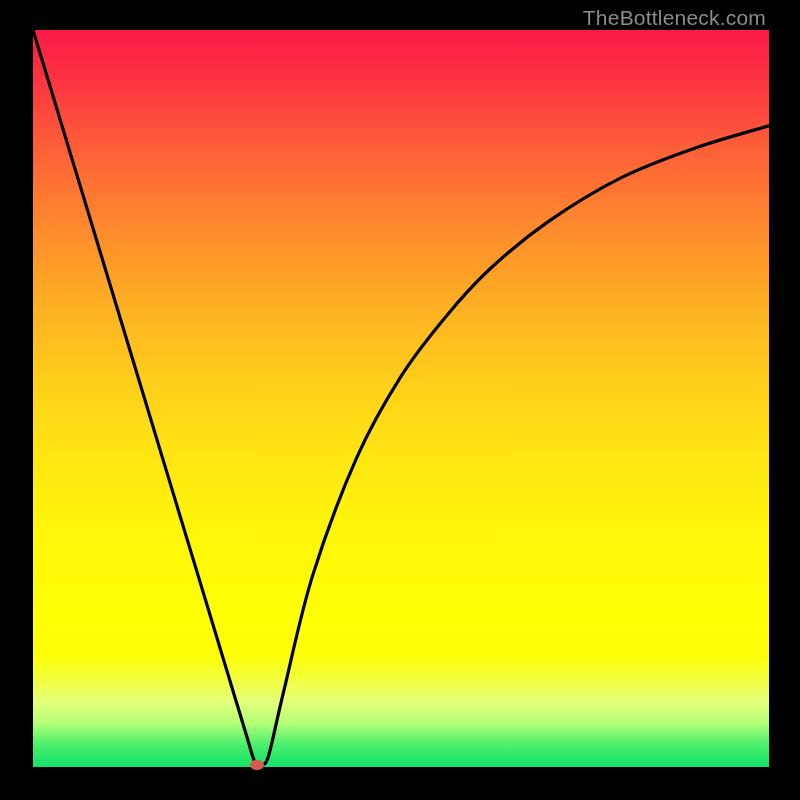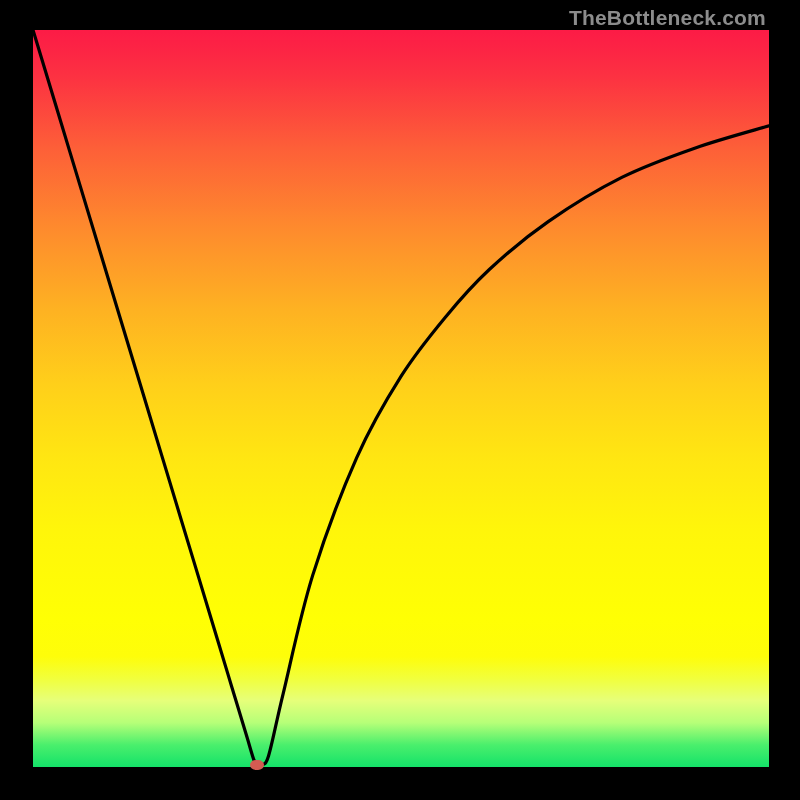--- a/index.html
+++ b/index.html
@@ -40,21 +40,21 @@
       #4aef6c 97%,
       #14e269 100%
     );
   }
   .watermark {
     position: absolute;
     top: 6px;
     right: 34px;
     font-family: Arial, Helvetica, sans-serif;
     font-size: 21px;
-    font-weight: 700;
+    font-weight: 400;
     letter-spacing: 0.2px;
     color: #8c8c8c;
   }
   svg.curve {
     position: absolute;
     left: 33px;
     top: 30px;
     width: 736px;
     height: 737px;
   }

